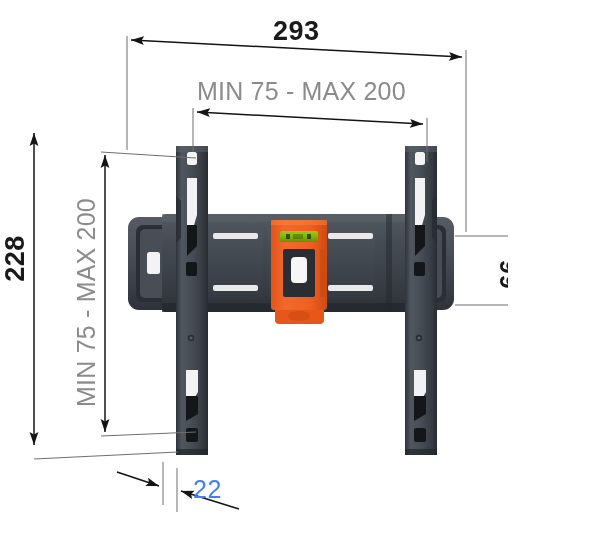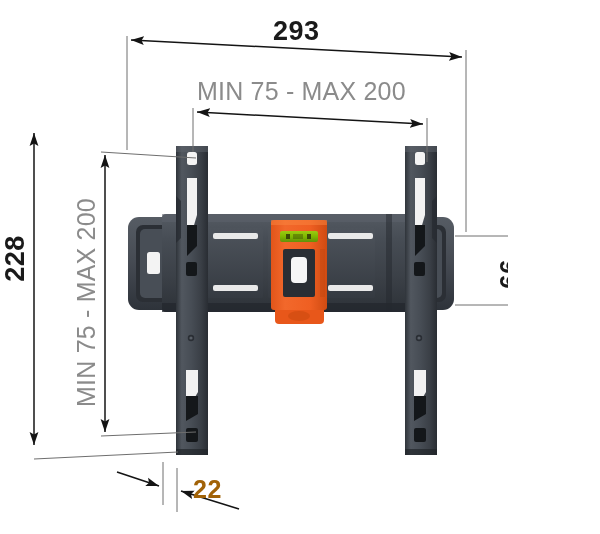--- a/index.html
+++ b/index.html
@@ -59,22 +59,22 @@
   .lbl-66 {
     left: 494px; top: 261px;
     font-size: 26px; font-weight: 700;
     color: #1a1a1a;
     transform: rotate(-90deg);
     transform-origin: center center;
     letter-spacing: 0.5px;
   }
   .lbl-22 {
     left: 193px; top: 477px;
-    font-size: 25px; font-weight: 700;
-    color: #a16207;
+    font-size: 25px; font-weight: 400;
+    color: #3b82f6;
     letter-spacing: 0.5px;
   }
   .lbl-vesa {
     left: 254px; top: 476px;
     font-size: 25px; font-weight: 400;
     color: #8b8b8b;
     letter-spacing: 0.2px;
   }
 </style>
 </head>

